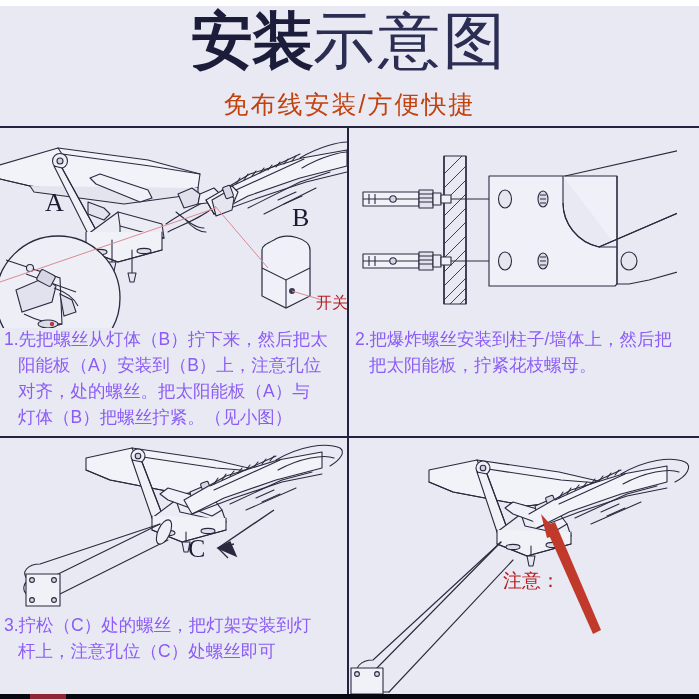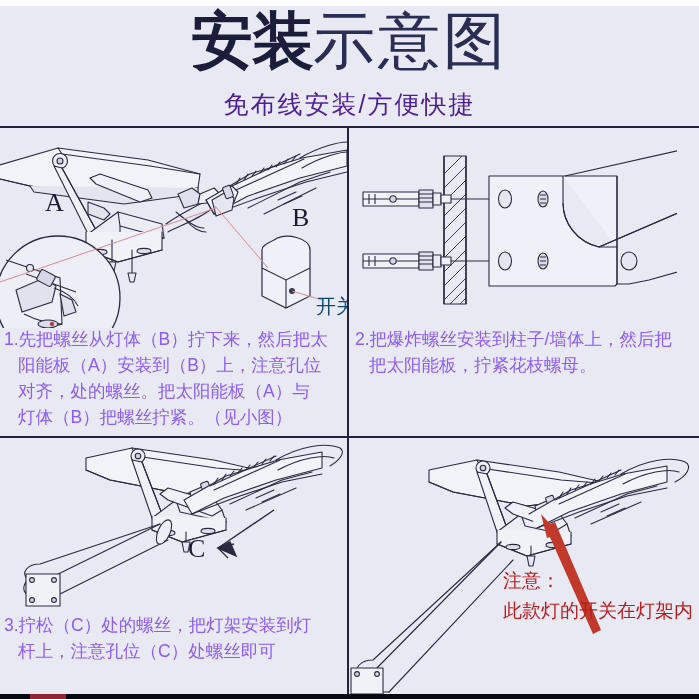--- a/index.html
+++ b/index.html
@@ -47,21 +47,21 @@
     font-weight:300;
     color:#2b2d52;
     letter-spacing:3px;
     vertical-align:top;
   }
   .subtitle{
     position:absolute;left:0;top:88px;width:699px;
     text-align:center;
     font-size:25px;
     font-weight:500;
-    color:#4c1d95;
+    color:#c2410c;
     letter-spacing:2px;
     white-space:nowrap;
   }
   .header-rule{
     position:absolute;left:0;top:126px;width:699px;height:2px;background:#23233f;
   }
 
   
   .grid{
     position:absolute;left:0;top:128px;width:699px;height:566px;
@@ -105,22 +105,22 @@
 
   .lbl{
     position:absolute;
     font-family:"Liberation Serif","DejaVu Serif",serif;
     color:#1b1b33;
     font-size:26px;
   }
   .lbl-cjk{
     position:absolute;
     font-family:Liberation Serif, serif;
-    color:#0c4a6e;
-    font-size:20px;
+    color:#b91c1c;
+    font-size:16px;
     white-space:nowrap;
   }
 
   
   .footer{
     position:absolute;left:0;top:694px;width:699px;height:5px;background:#080810;
   }
   .footer-accent{
     position:absolute;left:30px;top:694px;width:36px;height:5px;background:#8e2636;
   }
@@ -424,21 +424,20 @@
         </g>
 
         <g>
           <path d="M244 196 L196 88 L206 84 L252 192 Z" fill="#c0392b"></path>
           <path d="M192 76 L210 96 L198 100 Z" fill="#c0392b"></path>
         </g>
       </svg>
 
       <div class="note">
         <div>注意：</div>
-        <div>此款灯的开关在灯架内</div>
       </div>
     </div>
 
     <div class="vline"></div>
     <div class="hline"></div>
   </div>
 
   <div class="footer"></div>
   <div class="footer-accent"></div>
 </div>

